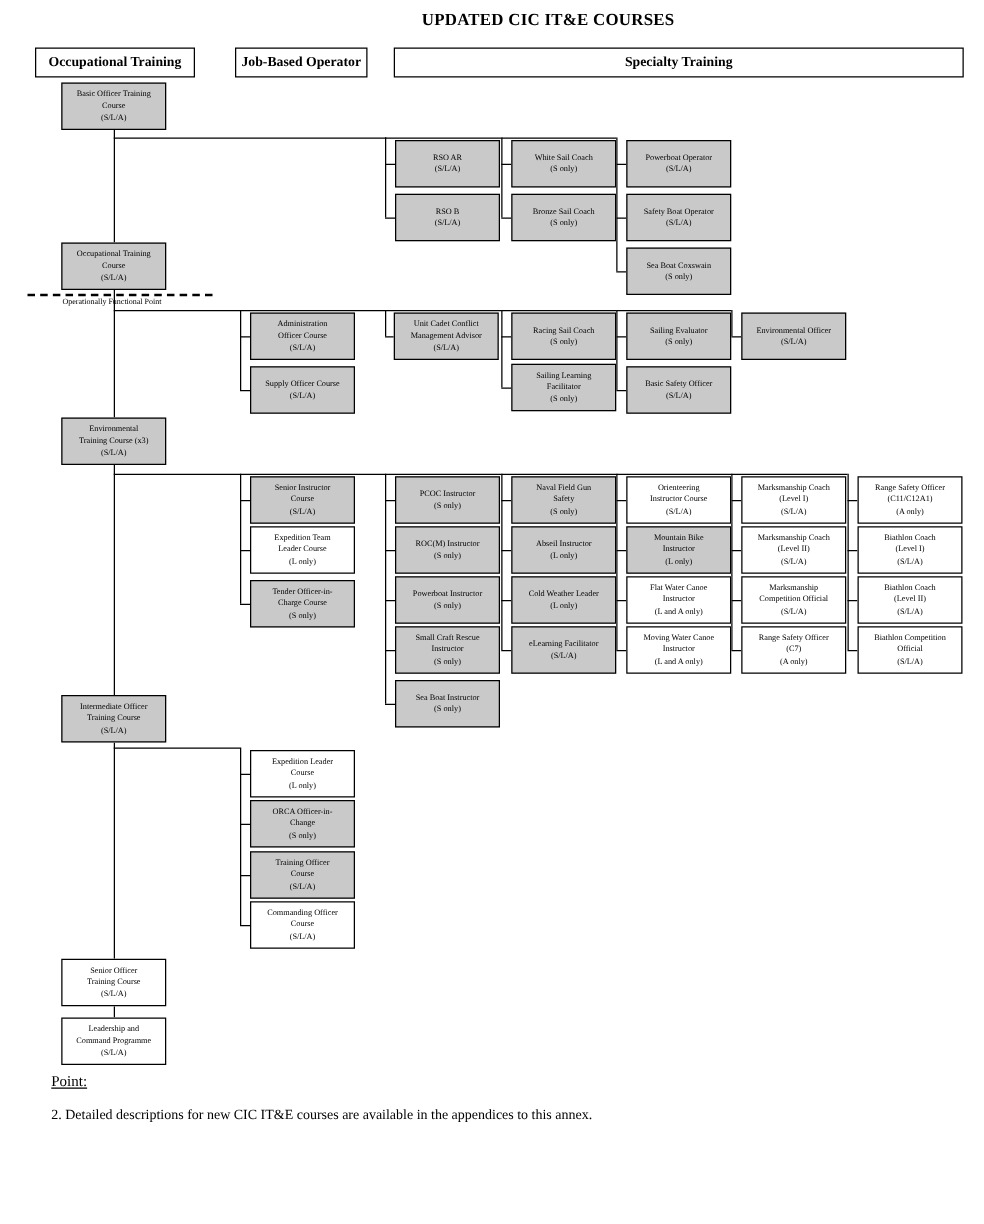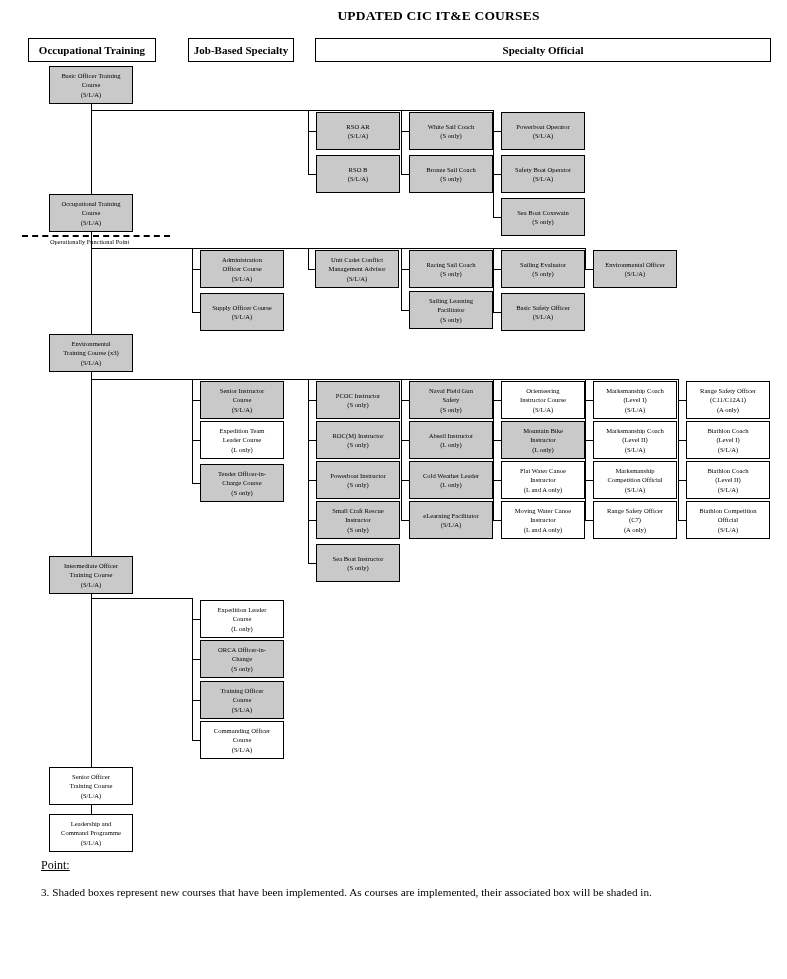--- a/index.html
+++ b/index.html
@@ -97,24 +97,24 @@
 
 <div id="page">
 
   <div class="title">UPDATED CIC IT&amp;E COURSES</div>
 
   <div id="headers-layer">
       <div class="hdr" style="left: 28px; top: 38px; width: 128px;">
         <span>Occupational Training</span>
       </div>
       <div class="hdr" style="left: 188px; top: 38px; width: 106px;">
-        <span>Job-Based Specialty</span>
+        <span>Job-Based Operator</span>
       </div>
       <div class="hdr" style="left: 315px; top: 38px; width: 456px;">
-        <span>Specialty Official</span>
+        <span>Specialty Training</span>
       </div>
     </div>
 
   <div id="lines-layer">
 
     <div class="ln-v" style="left:91px; top:104px; height:90px;"></div>
     <div class="ln-v" style="left:91px; top:232px; height:102px;"></div>
     <div class="ln-v" style="left:91px; top:372px; height:184px;"></div>
     <div class="ln-v" style="left:91px; top:594px; height:173px;"></div>
     <div class="ln-v" style="left:91px; top:805px; height:9px;"></div>
@@ -437,16 +437,16 @@
       </div>
       <div class="box" style="left: 200px; top: 721px; width: 84px; height: 38px;">
         <span class="ln">Commanding Officer</span>
         <span class="ln">Course</span>
         <span class="ln">(S/L/A)</span>
       </div>
     </div>
 
   <div class="notes-head" style="left:41px; top:858px;">Point:</div>
   <div class="notes-body" style="left:41px; top:884px;">
-      <p class="n">3.  Shaded boxes represent new courses that have been implemented.  As courses are implemented, their associated box will be shaded in.</p>
+      <p class="n">2.  Detailed descriptions for new CIC IT&amp;E courses are available in the appendices to this annex.</p>
     </div>
 
 </div>
 
 </body></html>

